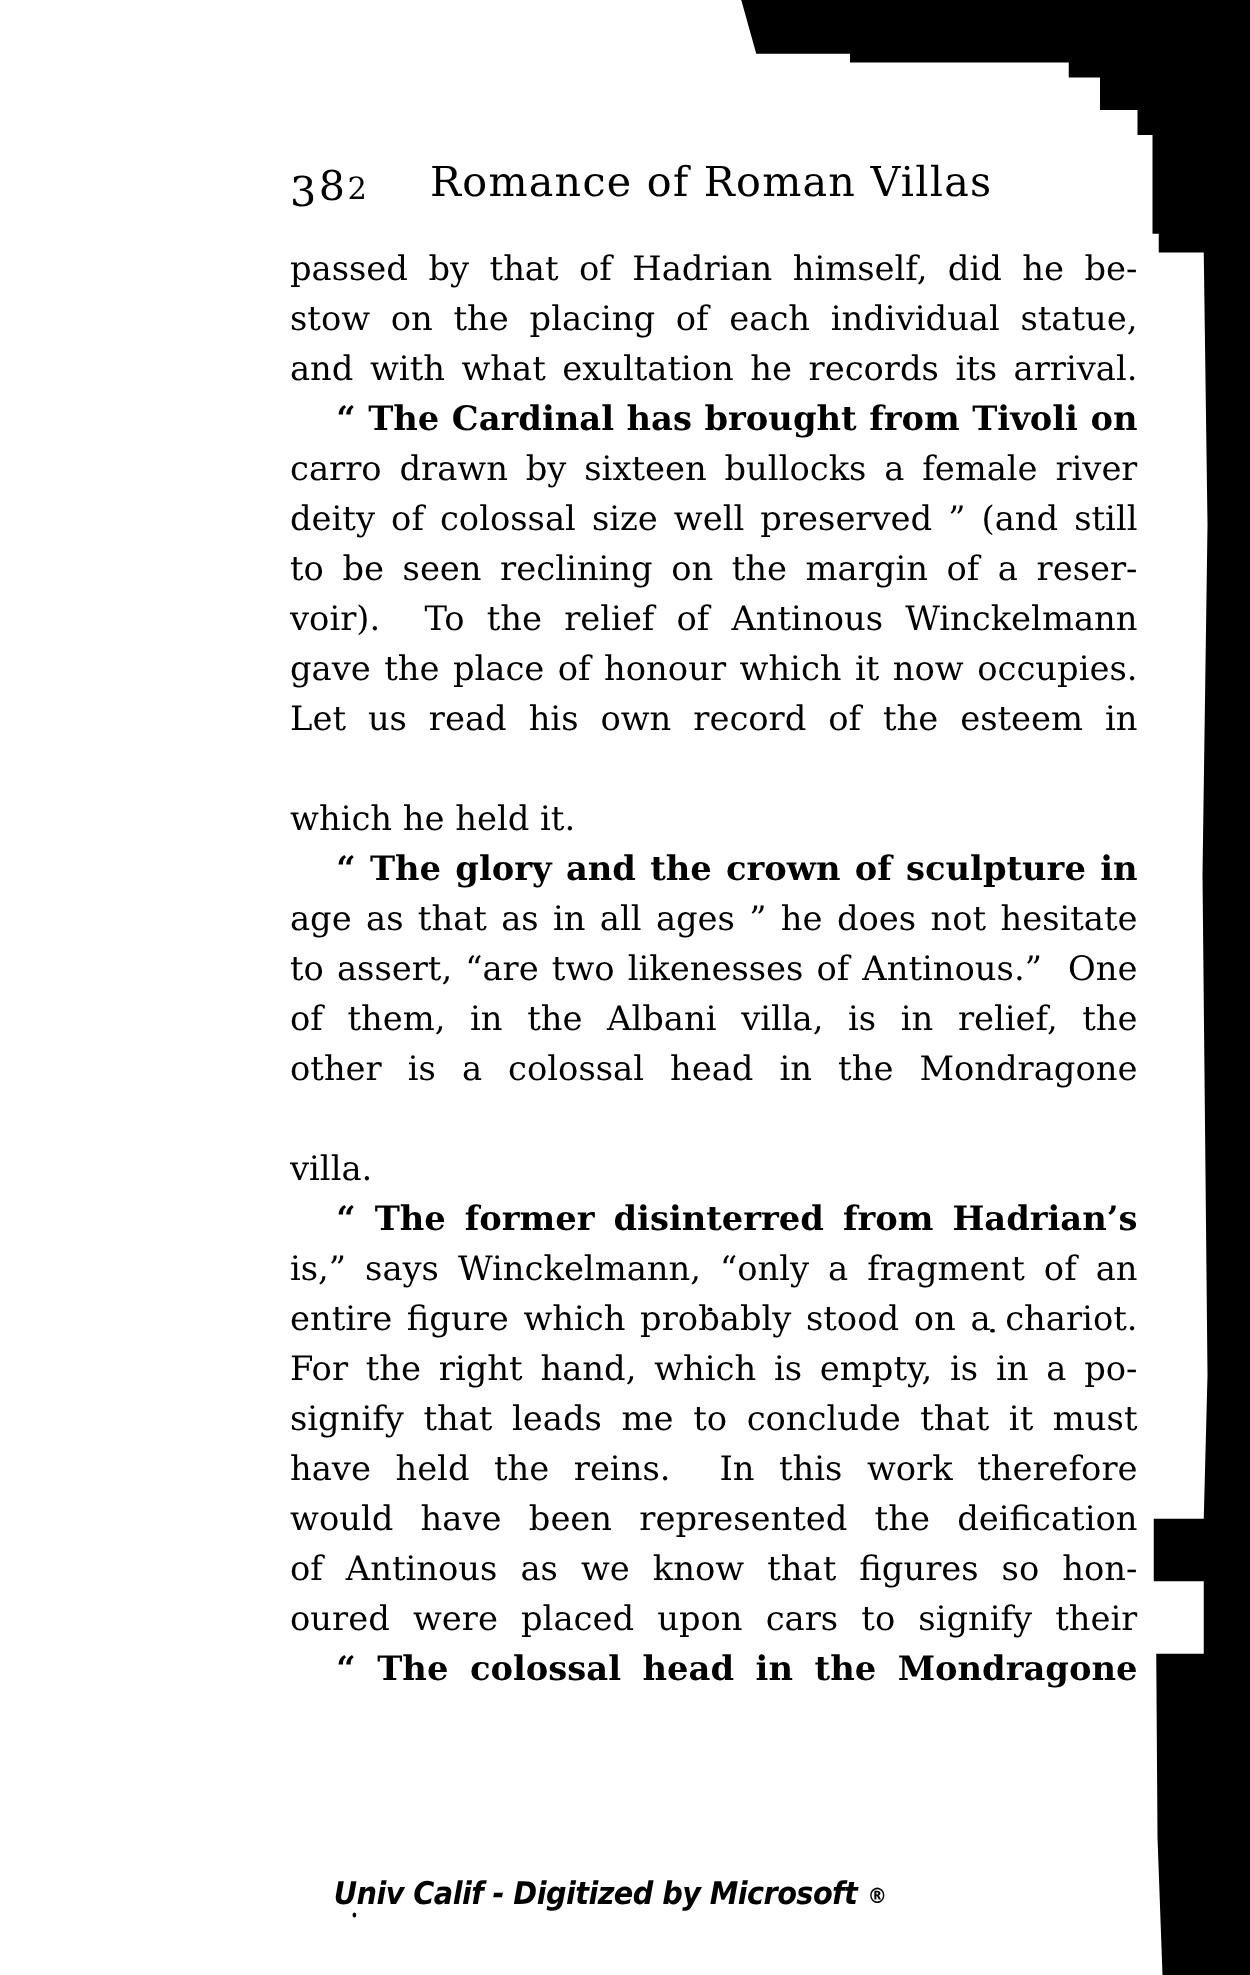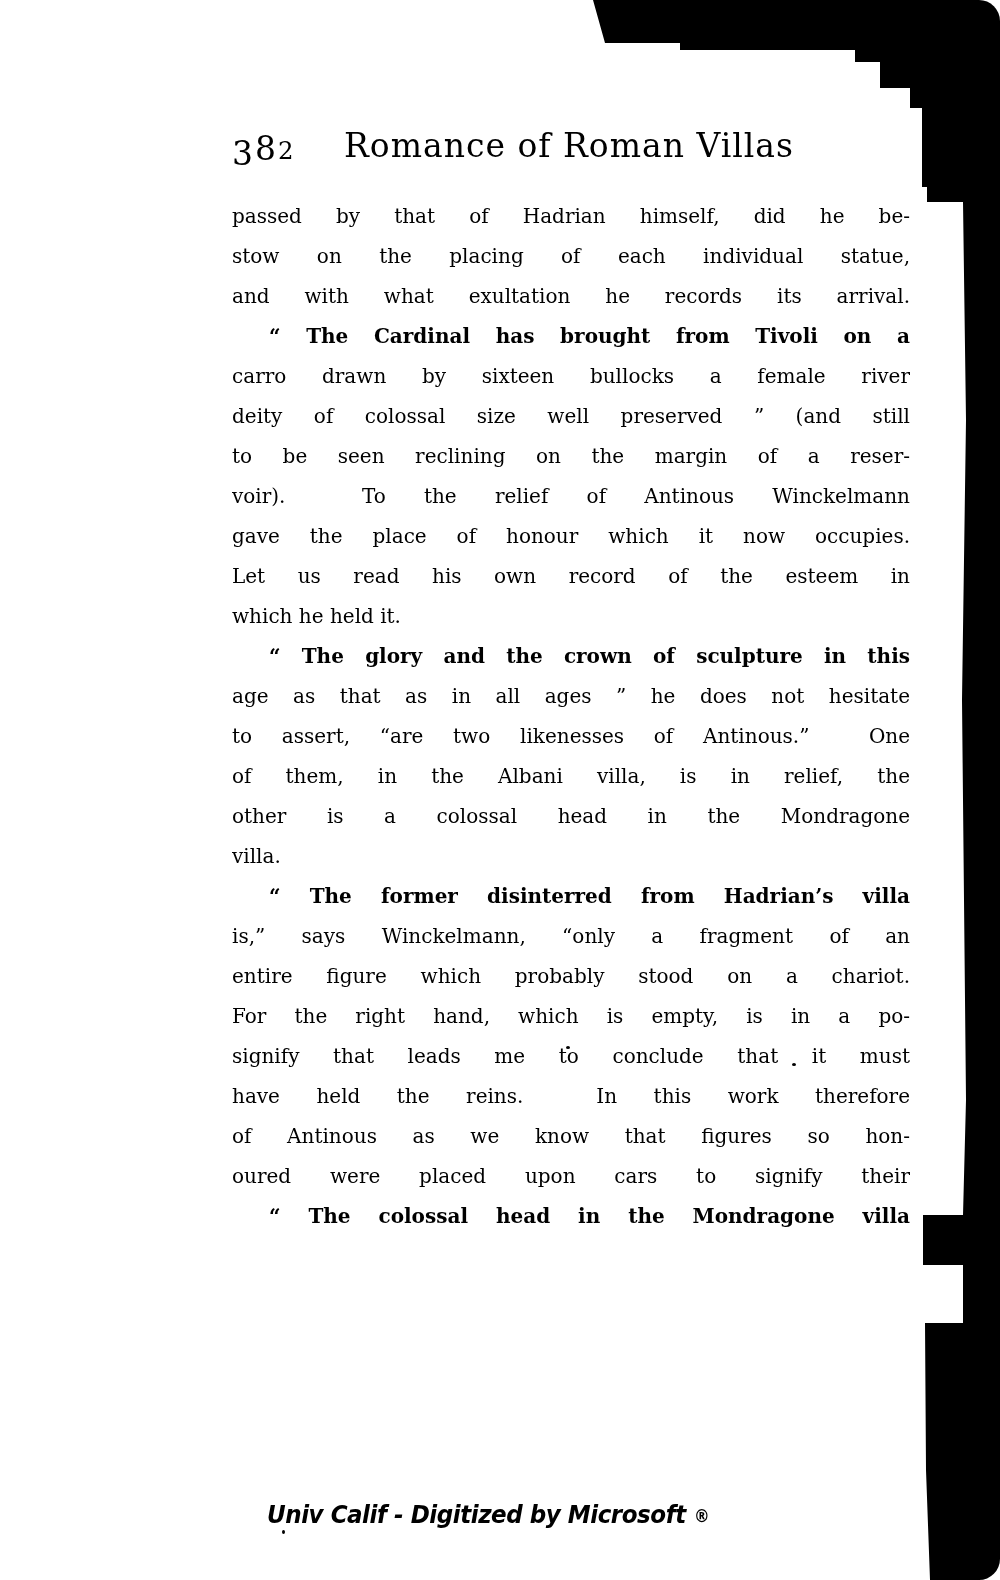--- a/index.html
+++ b/index.html
@@ -3,21 +3,20 @@
 <meta charset="utf-8">
 <style>
   html,body{margin:0;padding:0;background:#ffffff;}
   .page{
     position:relative;
     width:1000px;height:1580px;
     background:#ffffff;
     color:#000000;
     overflow:hidden;
     font-family:"DejaVu Serif", serif;
-    border-radius:21px;
   }
   
   .artifact{position:absolute;left:0;top:0;width:1000px;height:1580px;display:block;}
 
   
   .header{position:absolute;left:232px;top:126px;width:680px;height:46px;}
   .page-number{
     position:absolute;left:0;top:4px;
     font-size:33px;letter-spacing:2px;
   }
@@ -26,25 +25,25 @@
   .page-number .dg-8{transform:translateY(-1px);}
   .page-number .dg-2{font-size:0.74em;transform:translateY(-2px);}
   .running-title{
     position:absolute;left:112px;top:0;
     font-size:33px;letter-spacing:1px;white-space:nowrap;text-align:center;
   }
 
   
   .text-block{position:absolute;left:232px;top:196px;width:678px;}
   .line{
-    height:40px;line-height:40px;font-size:20px;
+    height:40px;line-height:40px;font-size:27px;
     text-align:justify;text-align-last:justify;
     overflow:hidden;
   }
-  .line.short{text-align-last:left;}
+  .line.short{text-align-last:left;margin-top:40px;}
   .line.indent{text-indent:37px;font-weight:bold;}
   .it{}
 
   
   .footer{
     position:absolute;left:267px;top:1500px;
     font-family:"DejaVu Sans", sans-serif;
     font-weight:bold;font-style:italic;
     font-size:25px;letter-spacing:-0.5px;
     transform:scaleX(0.92);transform-origin:left center;
@@ -89,20 +88,21 @@
       <div class="line"><span>to assert, “are two likenesses of Antinous.”&nbsp; One</span></div>
       <div class="line"><span>of them, in the Albani villa, is in relief, the</span></div>
       <div class="line"><span>other is a colossal head in the Mondragone</span></div>
       <div class="line short"><span>villa.</span></div>
       <div class="line indent"><span>“ The former disinterred from Hadrian’s villa</span></div>
       <div class="line"><span>is,” says Winckelmann, “only a fragment of an</span></div>
       <div class="line"><span>entire figure which probably stood on a chariot.</span></div>
       <div class="line"><span>For the right hand, which is empty, is in a po-</span></div>
       <div class="line"><span>signify that leads me to conclude that it must</span></div>
       <div class="line"><span>have held the reins.&nbsp; In this work therefore</span></div>
+      <div class="line"><span>would have been represented the deification</span></div>
       <div class="line"><span>of Antinous as we know that figures so hon-</span></div>
       <div class="line"><span>oured were placed upon cars to signify their</span></div>
       <div class="line indent"><span>“ The colossal head in the Mondragone villa</span></div>
     </div>
 
   <div class="speck" style="left:282px;top:1530px;width:3px;height:4px;"></div>
   <div class="speck" style="left:566px;top:1046px;width:4px;height:3px;"></div>
   <div class="speck" style="left:792px;top:1063px;width:4px;height:3px;"></div>
 
   <div class="footer">

